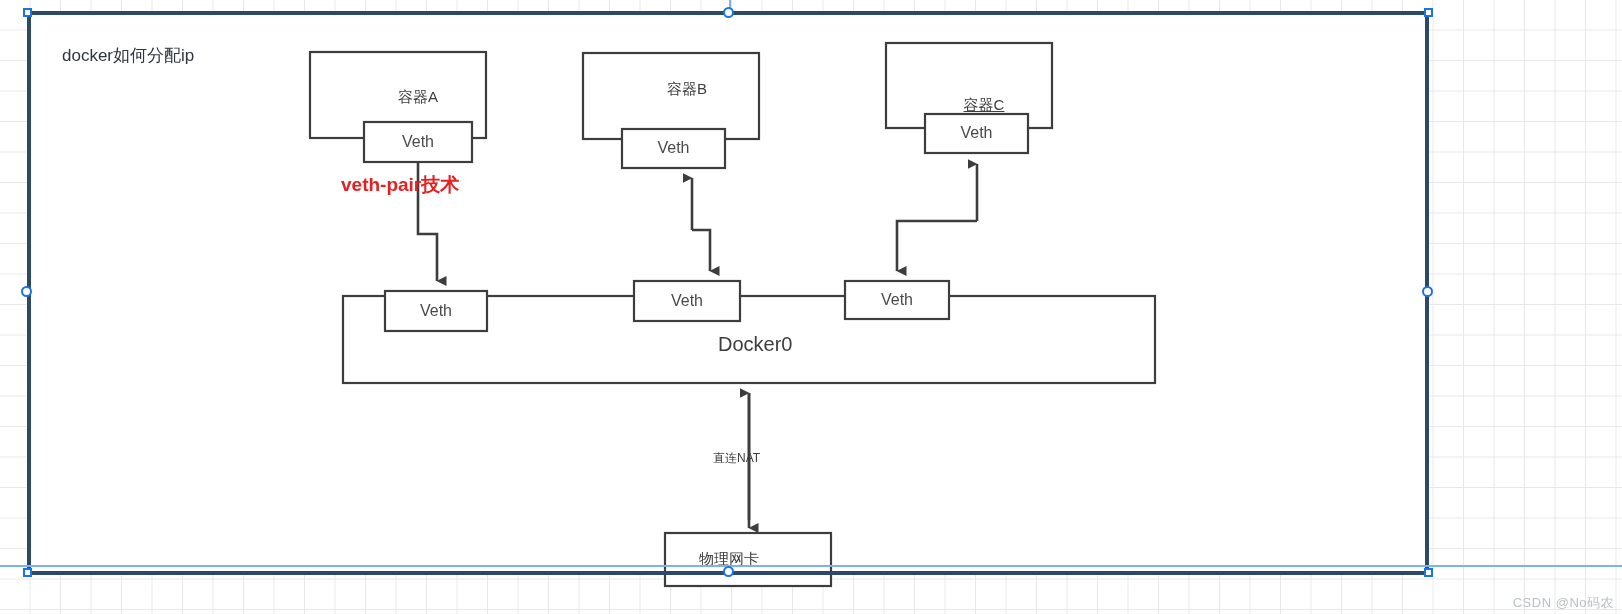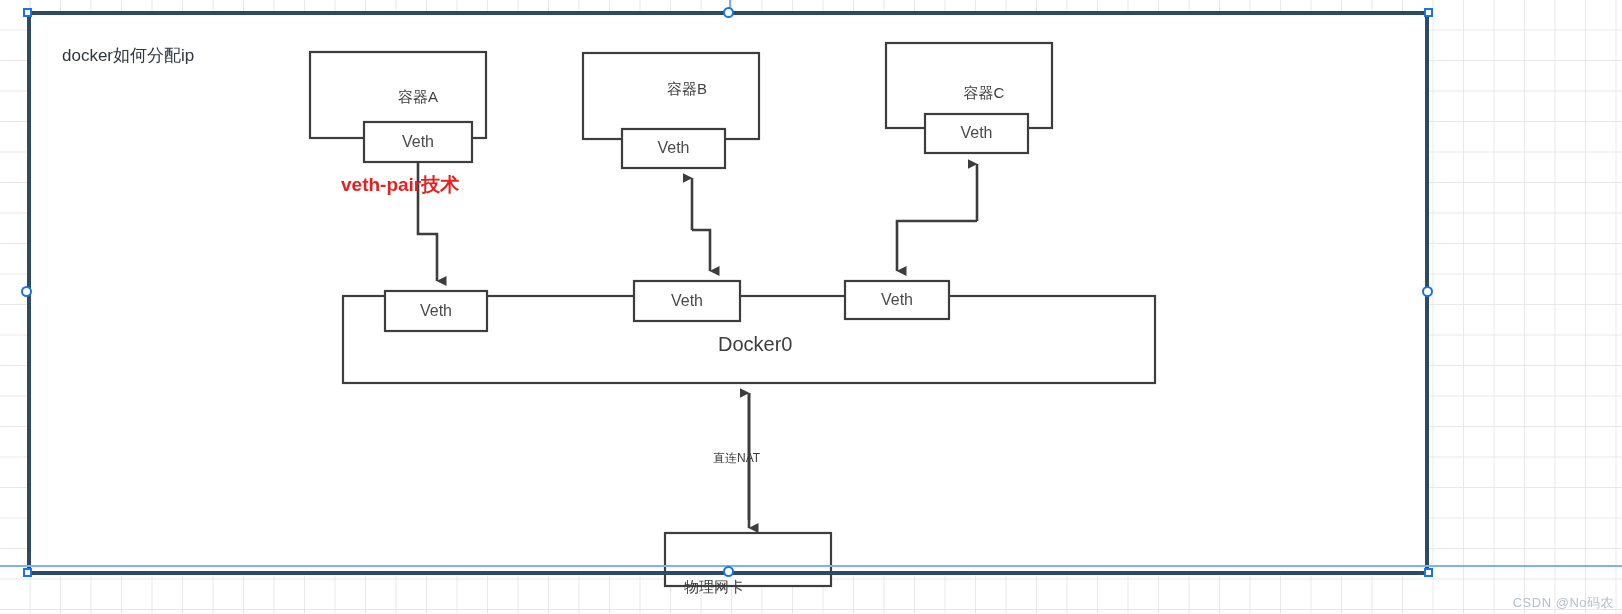--- a/index.html
+++ b/index.html
@@ -156,37 +156,37 @@
     <path d="M 749,520 L 749,393" fill="none" stroke="#3d3d3d" stroke-width="2.6" marker-end="url(#arrow-head)"></path>
     <path d="M 749,393 L 749,528" fill="none" stroke="#3d3d3d" stroke-width="2.6" marker-end="url(#arrow-head)"></path>
 
     <rect x="665" y="533" width="166" height="53" fill="#ffffff" stroke="#3d3d3d" stroke-width="2.2"></rect>
   </svg>
 
   <div id="page-title">docker如何分配ip</div>
 
   <div class="box-label" style="left:322px; top:88px; width:192px;">容器A</div>
   <div class="box-label" style="left:583px; top:80px; width:208px;">容器B</div>
-  <div class="box-label" style="left:886px; top:84px; width:196px;">容器C</div>
+  <div class="box-label" style="left:886px; top:96px; width:196px;text-decoration:underline;">容器C</div>
 
   <div class="box-label veth-label" style="left:364px; top:133px; width:108px;">Veth</div>
   <div class="box-label veth-label" style="left:622px; top:139px; width:103px;">Veth</div>
   <div class="box-label veth-label" style="left:925px; top:124px; width:103px;">Veth</div>
 
   <div class="box-label veth-label" style="left:385px; top:302px; width:102px;">Veth</div>
   <div class="box-label veth-label" style="left:634px; top:292px; width:106px;">Veth</div>
   <div class="box-label veth-label" style="left:845px; top:291px; width:104px;">Veth</div>
 
   <div id="docker0-label">Docker0</div>
 
   <div id="veth-pair-note">veth-pair技术</div>
 
   <div id="nat-label">直连NAT</div>
 
-  <div class="box-label" style="left:631px; top:550px; width:166px;margin-top:28px;">物理网卡</div>
+  <div class="box-label" style="left:646px; top:550px; width:166px;">物理网卡</div>
 
   <div class="sel-edge h" style="left:27px; top:11px; width:1402px;"></div>
   <div class="sel-edge h" style="left:27px; top:571px; width:1402px;"></div>
   <div class="sel-edge v" style="left:27px; top:11px; height:562px;"></div>
   <div class="sel-edge v" style="left:1425px; top:11px; height:562px;"></div>
 
   <div class="guide-line v" style="left:729px; top:0px; height:14px;"></div>
   <div class="guide-line h" style="left:0px; top:565px; width:1622px;"></div>
 
   <div class="handle-sq" style="left:23px; top:8px;"></div>

